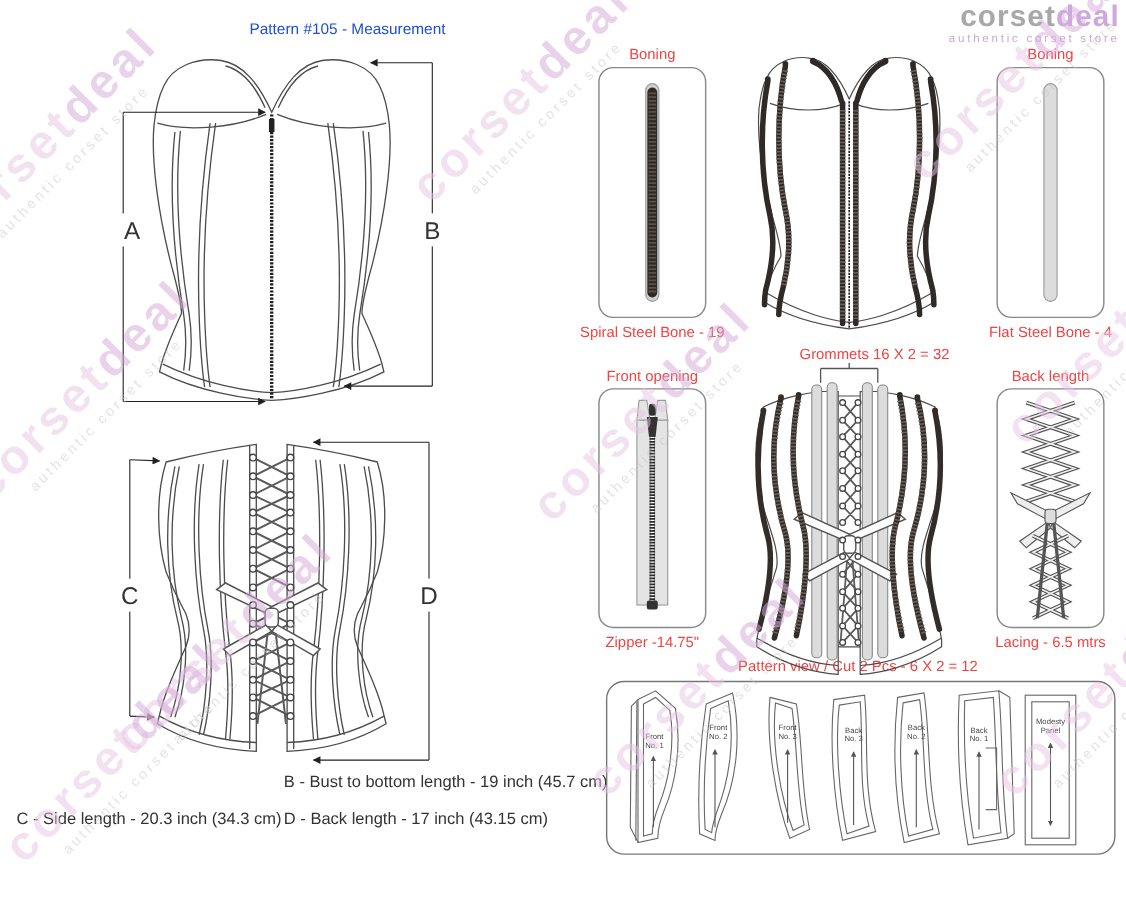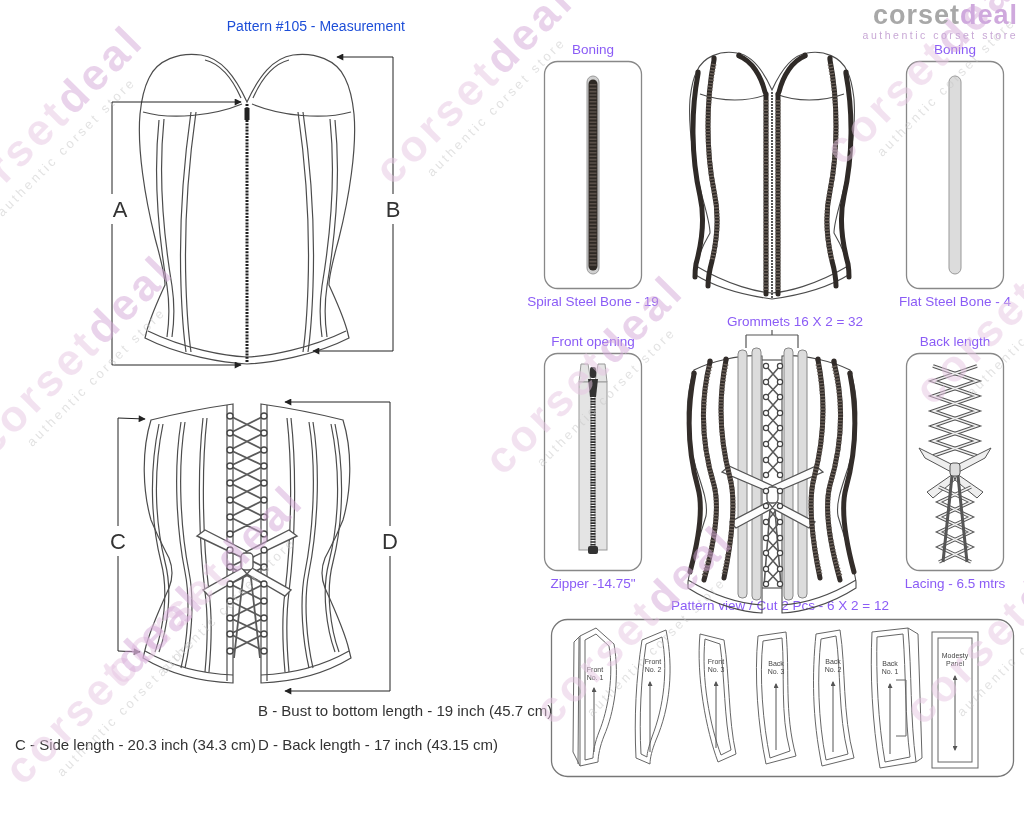--- a/index.html
+++ b/index.html
@@ -11,21 +11,21 @@
   .wm-brand{font-size:44px;font-weight:bold;letter-spacing:4px;line-height:1;white-space:nowrap;}
   .wm-c{color:#e7c6e3}.wm-d{color:#d5a8d8}
   .wm-tag{font-size:13px;color:#c6c6c6;letter-spacing:3px;margin-top:2px;white-space:nowrap;}
   
   .logo{position:absolute;right:6px;top:2px;text-align:right;z-index:6;}
   .logo-brand{font-size:27px;font-weight:bold;letter-spacing:1px;line-height:1;white-space:nowrap;}
   .logo-c{color:#a8a8a8}.logo-d{color:#cfa9dd}
   .logo-tag{font-size:10.5px;color:#c9a9d6;letter-spacing:2.5px;}
   
   .sec-title{position:absolute;font-size:14px;color:#1d4ed8;text-align:right;z-index:1;}
-  .cap{position:absolute;font-size:13.5px;color:#8b5cf6;text-align:center;z-index:1;white-space:nowrap;}
+  .cap{position:absolute;font-size:13.5px;color:#ef4444;text-align:center;z-index:1;white-space:nowrap;}
   .note{position:absolute;font-size:15px;color:#333;white-space:nowrap;z-index:1;}
   .fig{position:absolute;z-index:1;}
   svg text{font-family:"Liberation Sans",sans-serif;}
 </style>
 </head>
 <body>
 
 <div class="page">
 
   <div>

